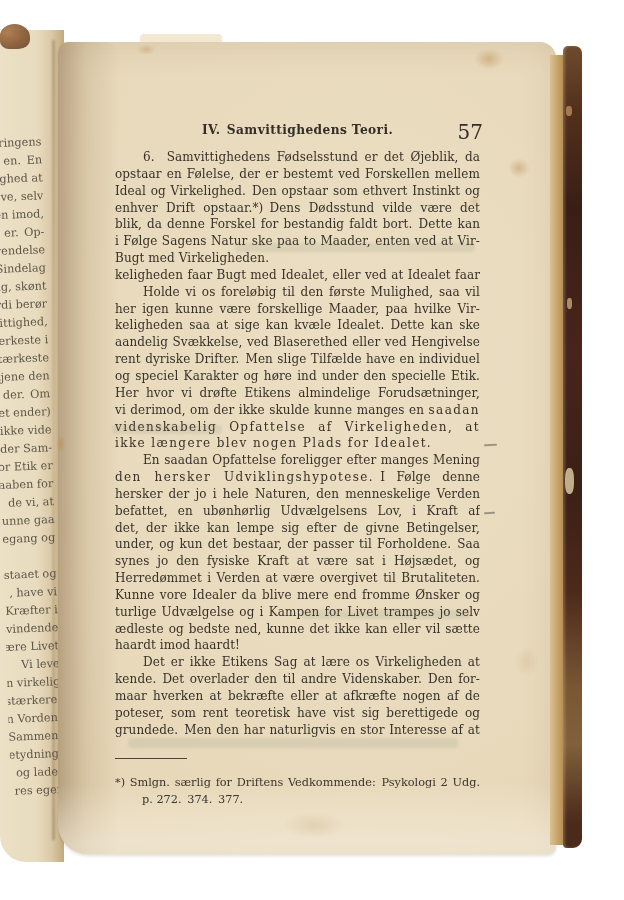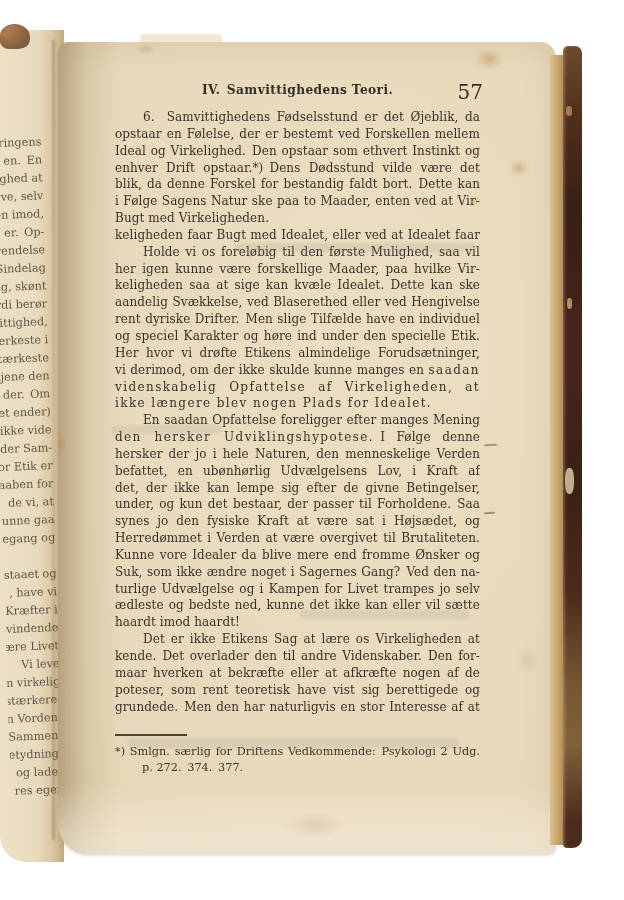--- a/index.html
+++ b/index.html
@@ -86,35 +86,35 @@
   .ghost{position:absolute; background:rgba(110,125,105,.12); filter:blur(1.3px); border-radius:4px;}
   .ghost1{left:235px; top:243px; width:240px; height:9px;}
   .ghost2{left:112px; top:425px; width:110px; height:9px;}
   .ghost3{left:128px; top:738px; width:330px; height:10px;}
   .ghost4{left:300px; top:610px; width:170px; height:9px;}
   .pmark{position:absolute; height:2px; background:#8b8274; opacity:.8; transform:rotate(-2deg); border-radius:1px;}
   .pmark1{left:484px; top:444px; width:13px;}
   .pmark2{left:484px; top:512px; width:11px;}
   
   .content{position:absolute; left:115px; top:83px; width:365px; color:var(--ink);}
-  .header-row{position:relative; height:17px;}
+  .header-row{position:relative; height:17px;margin-top:40px;}
   .header-title{
     text-align:center; font-weight:bold; font-size:12.2px; letter-spacing:.4px; color:#332e28;
   }
   .page-num{position:absolute; right:-3px; top:-3px; font-size:20px; font-weight:normal; color:#332e28;}
   .body-text{margin-top:9px;}
   .tline{
     font-size:12px; line-height:16.85px; height:16.85px; overflow:hidden;
     letter-spacing:.1px; text-align:justify; text-align-last:justify; color:var(--ink);
   }
   .tline.first{padding-left:28px;}
   .tline.noj{text-align-last:left;}
   .sp{letter-spacing:1.4px;}
   .footnote-rule{margin-top:19px; width:72px; height:1.5px; background:#4a443c;}
-  .footnote-lines{margin-top:8px;}
+  .footnote-lines{margin-top:16px;}
   .fline{
     font-size:11.3px; line-height:16.5px; height:16.5px; overflow:hidden;
     text-align:justify; text-align-last:justify; color:#3a352e;
   }
   .fline.find{padding-left:27px;}
   .fline.noj{text-align-last:left;}
 </style>
 </head>
 <body>
 
@@ -194,21 +194,20 @@
           <div class="tline noj"><span class="sp">ikke længere blev nogen Plads for Idealet.</span></div>
           <div class="tline first"><span>En saadan Opfattelse foreligger efter manges Mening i</span></div>
           <div class="tline"><span class="sp">den hersker Udviklingshypotese.</span><span> I Følge denne</span></div>
           <div class="tline"><span>hersker der jo i hele Naturen, den menneskelige Verden ind-</span></div>
           <div class="tline"><span>befattet, en ubønhørlig Udvælgelsens Lov, i Kraft af hvilken</span></div>
           <div class="tline"><span>det, der ikke kan lempe sig efter de givne Betingelser, gaar</span></div>
           <div class="tline"><span>under, og kun det bestaar, der passer til Forholdene. Saa</span></div>
           <div class="tline"><span>synes jo den fysiske Kraft at være sat i Højsædet, og</span></div>
           <div class="tline"><span>Herredømmet i Verden at være overgivet til Brutaliteten.</span></div>
           <div class="tline"><span>Kunne vore Idealer da blive mere end fromme Ønsker og</span></div>
-          <div class="tline"><span>Suk, som ikke ændre noget i Sagernes Gang? Ved den na-</span></div>
           <div class="tline"><span>turlige Udvælgelse og i Kampen for Livet trampes jo selv det</span></div>
           <div class="tline"><span>ædleste og bedste ned, kunne det ikke kan eller vil sætte</span></div>
           <div class="tline noj"><span>haardt imod haardt!</span></div>
           <div class="tline first"><span>Det er ikke Etikens Sag at lære os Virkeligheden at</span></div>
           <div class="tline"><span>kende. Det overlader den til andre Videnskaber. Den for-</span></div>
           <div class="tline"><span>maar hverken at bekræfte eller at afkræfte nogen af de Hy-</span></div>
           <div class="tline"><span>poteser, som rent teoretisk have vist sig berettigede og be-</span></div>
           <div class="tline"><span>grundede. Men den har naturligvis en stor Interesse af at</span></div>
         </div>
       <div class="footnote-rule"></div>

